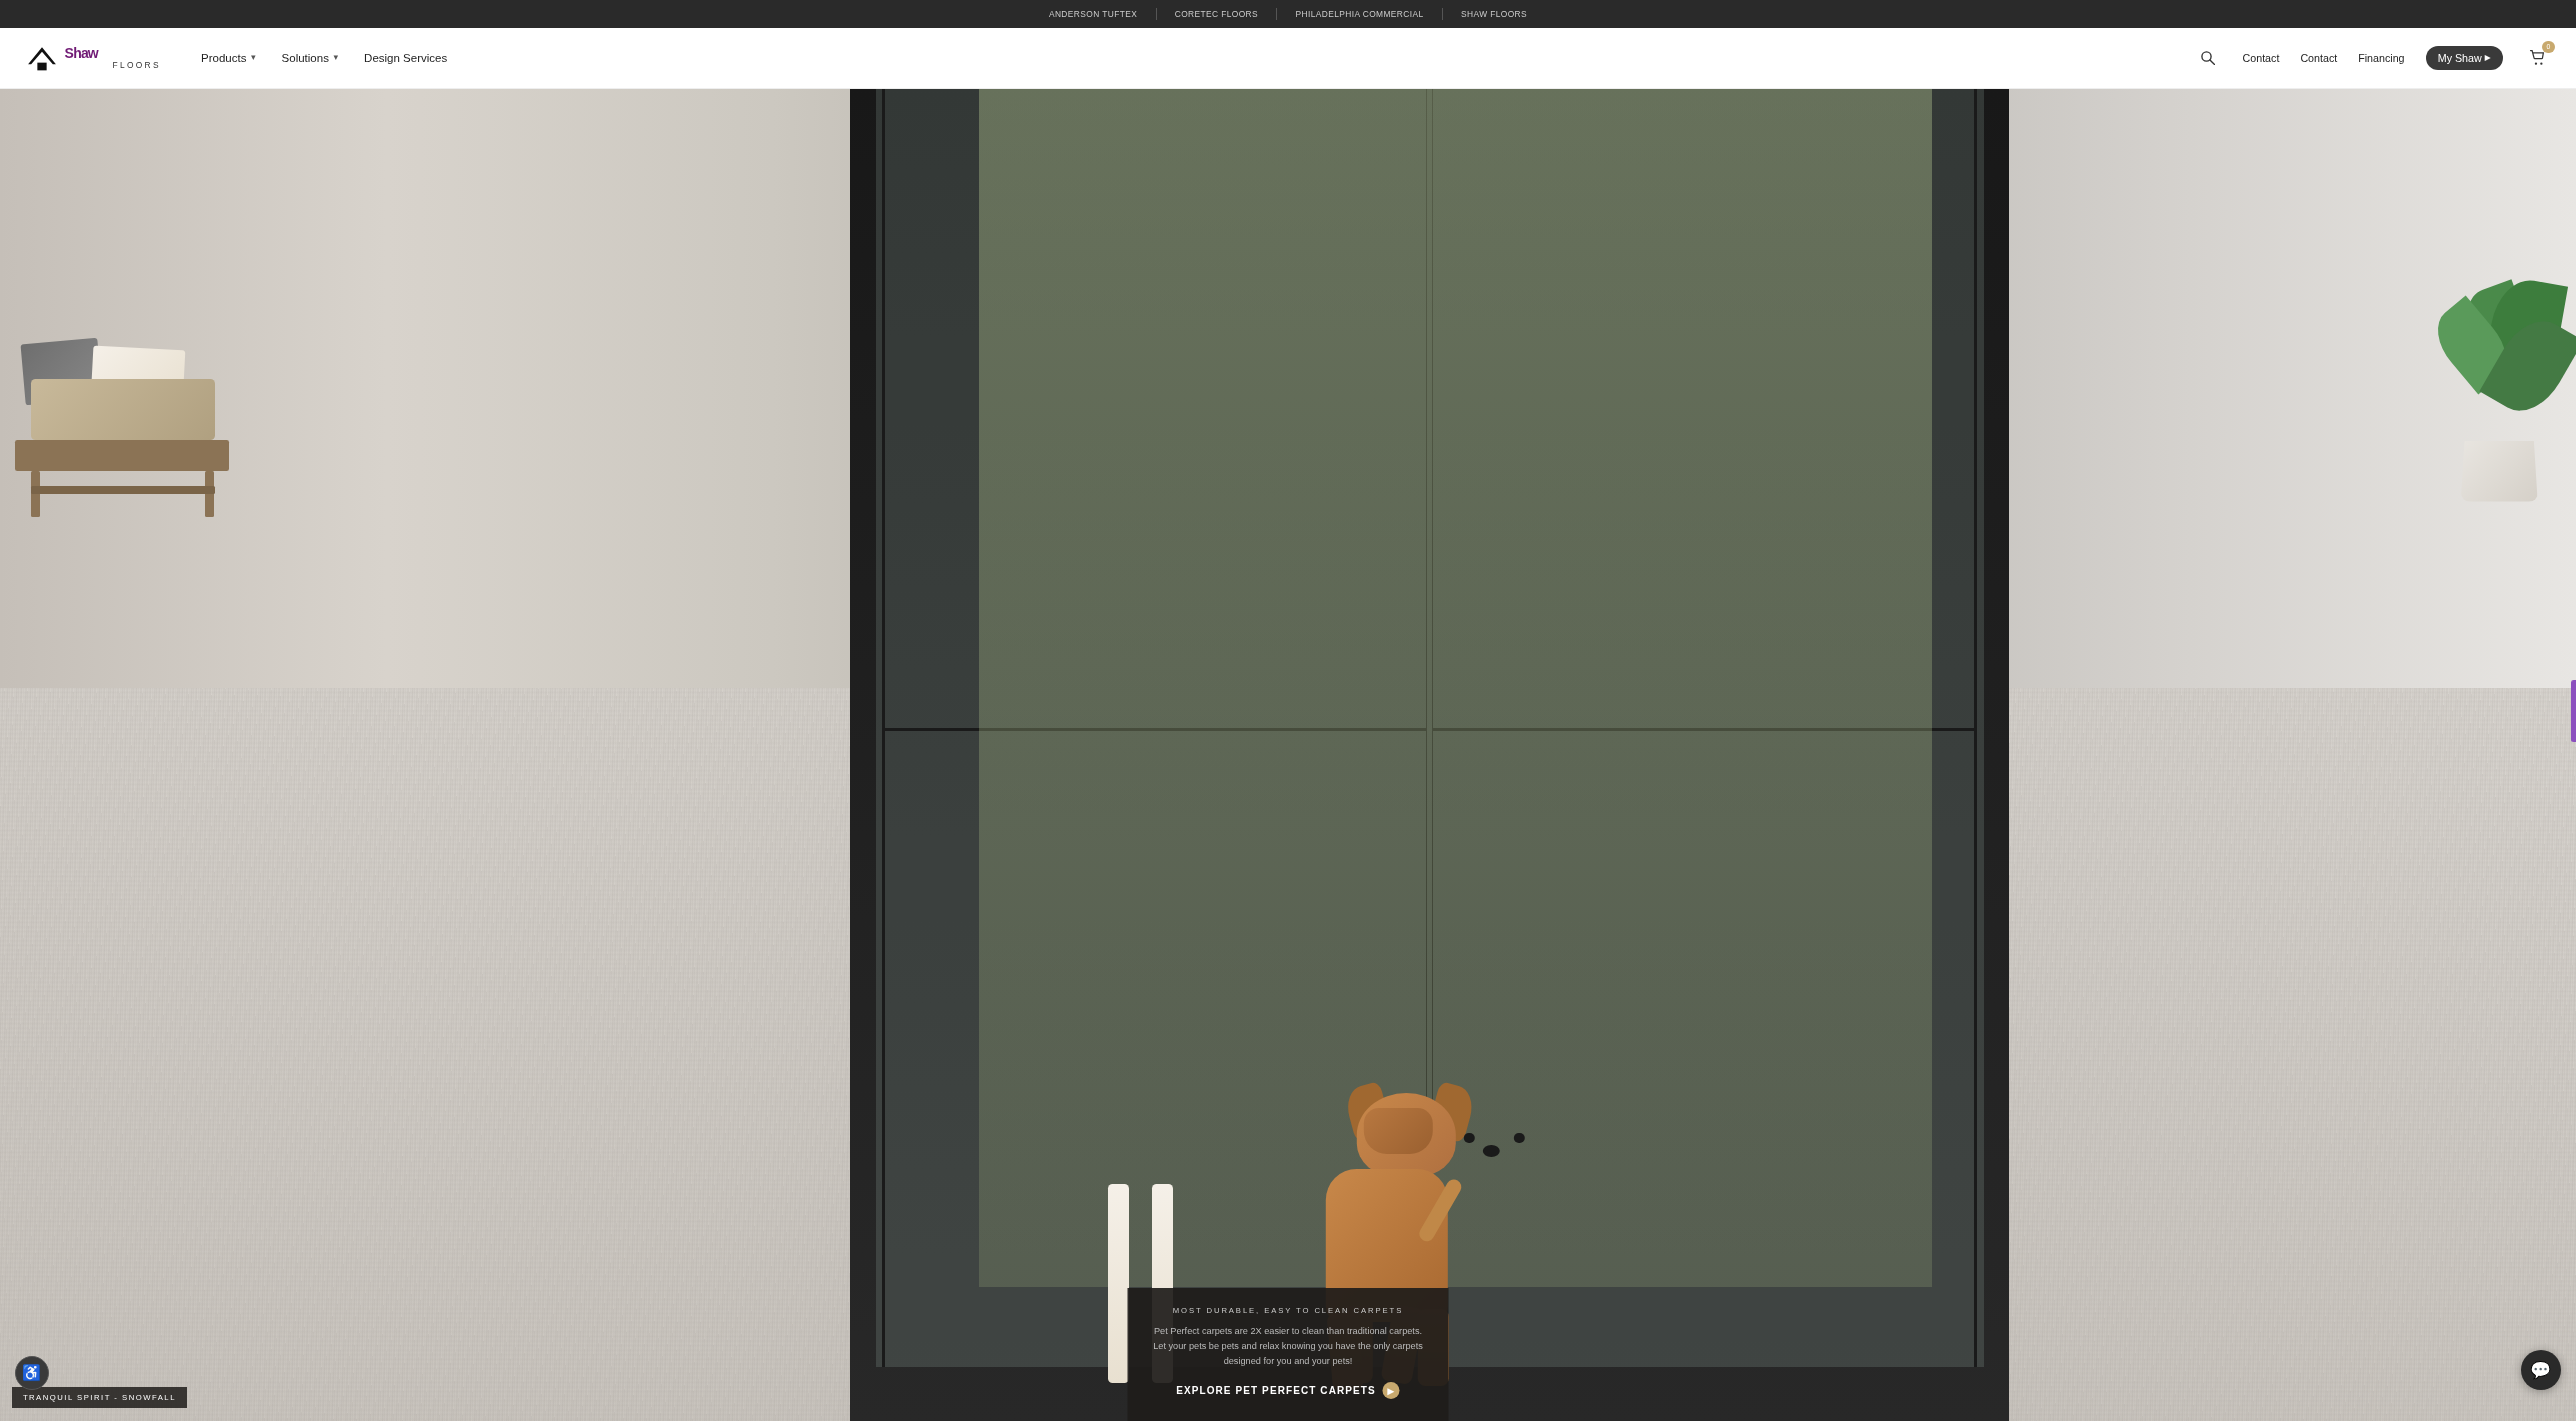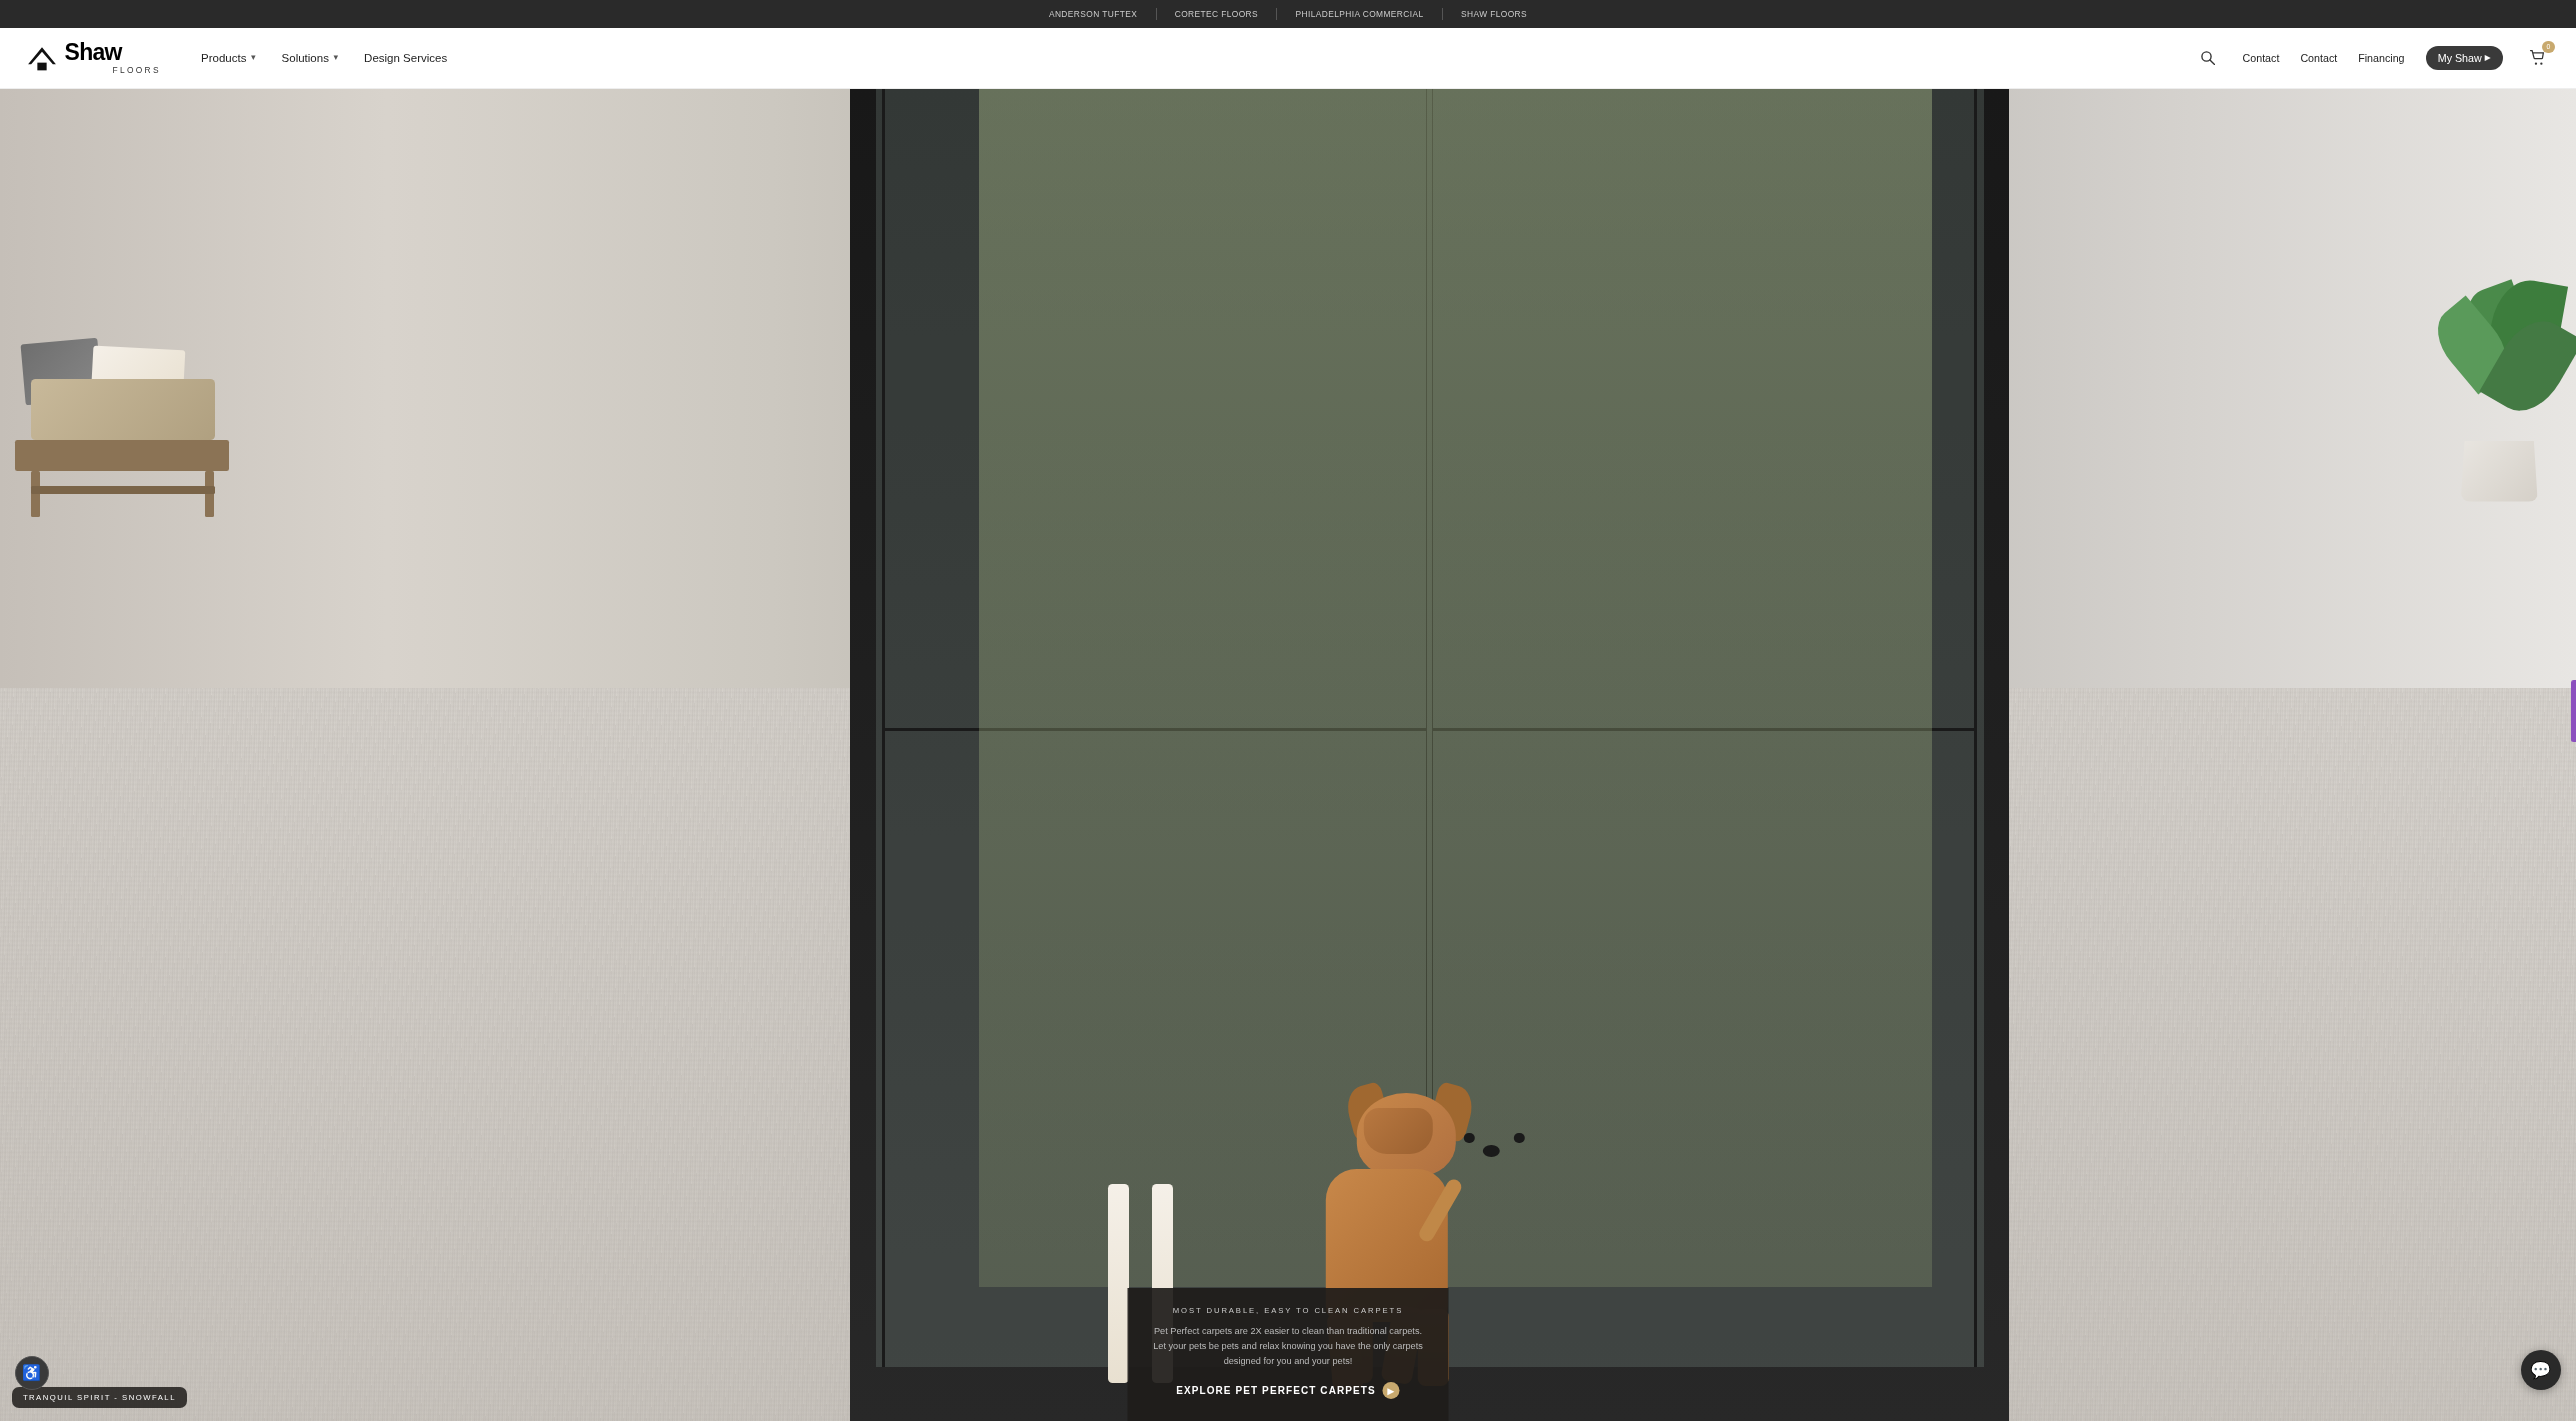--- a/index.html
+++ b/index.html
@@ -50,23 +50,23 @@
       width: 34px;
       height: 34px;
       margin-right: 6.1px;
     }
     .logo-text {
       display: flex;
       flex-direction: column;
       line-height: 1;
     }
     .logo-shaw {
-      font-size: 23px;
+      font-size: 14px;
       font-weight: 700;
-      color: #000000;
+      color: #701a75;
       letter-spacing: -0.8px;
     }
     .logo-floors {
       font-size: 8.4px;
       letter-spacing: 2.3px;
       color: #333;
       text-transform: uppercase;
       margin-top: 1.5px;
       padding-left: 48px;
     }
@@ -706,21 +706,21 @@
 
   <div class="hero-info-box" style="z-index:10;">
     <p class="hero-info-label">MOST DURABLE, EASY TO CLEAN CARPETS</p>
     <p class="hero-info-desc">Pet Perfect carpets are 2X easier to clean than traditional carpets. Let your pets be pets and relax knowing you have the only carpets designed for you and your pets!</p>
     <button class="hero-cta-btn">
       <span>EXPLORE PET PERFECT CARPETS</span>
       <span class="hero-cta-arrow">▶</span>
     </button>
   </div>
 
-  <div class="hero-bottom-label" style="z-index:10;border-radius:7px;">
+  <div class="hero-bottom-label" style="z-index:10;">
     <span>TRANQUIL SPIRIT - SNOWFALL</span>
   </div>
 </section>
 
 <div class="side-tab">Feedback</div>
 
 <div class="accessibility-btn">
   <span>♿</span>
 </div>
 

